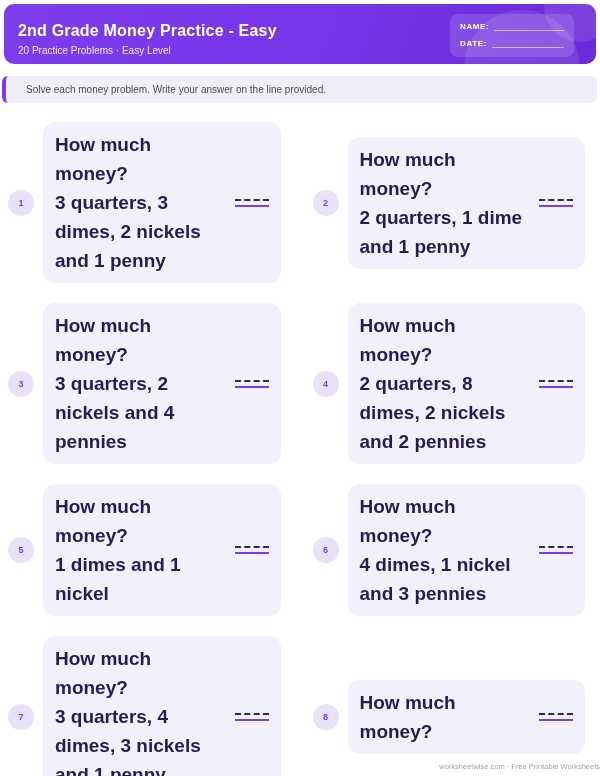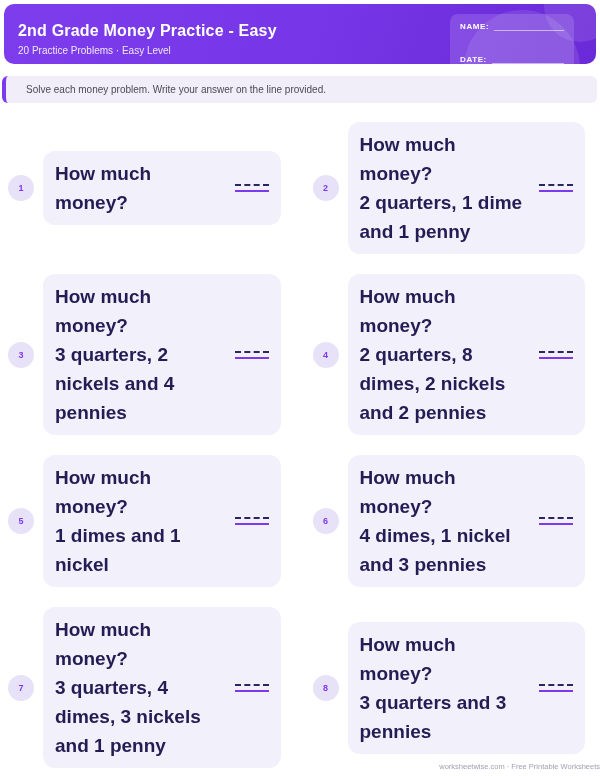--- a/index.html
+++ b/index.html
@@ -35,21 +35,21 @@
     color: #ffffff; font-size: 16px; font-weight: bold; letter-spacing: 0.2px; margin-top: 7px;
   }
   .header-subtitle {
     margin-top: 5px; color: rgba(255,255,255,0.88); font-size: 10px;
   }
   .namedate-box {
     position: absolute; right: 22px; top: 10px; width: 124px; z-index: 2;
     background: rgba(255,255,255,0.14);
     border-radius: 8px;
     padding: 8px 10px 9px 10px;
-    display: flex; flex-direction: column; gap: 24px;
+    display: flex; flex-direction: column; gap: 8px;
   }
   .nd-row { display: flex; align-items: flex-end; }
   .nd-label {
     color: #ffffff; font-size: 8px; font-weight: bold; letter-spacing: 0.6px;
   }
   .nd-line {
     flex: 1; margin-left: 5px; height: 8px;
     border-bottom: 1px solid rgba(255,255,255,0.55);
   }
 
@@ -136,20 +136,21 @@
 
 <div class="instruction">Solve each money problem. Write your answer on the line provided.</div>
 
 <div class="grid">
 
   <div class="problem">
     <div class="badge">1</div>
     <div class="card">
       <div class="qtext">
         <div>How much money?</div>
+        <div>3 quarters, 3 dimes, 2 nickels and 1 penny</div>
       </div>
       <div class="answer-line"></div>
     </div>
   </div>
 
   <div class="problem">
     <div class="badge">2</div>
     <div class="card">
       <div class="qtext">
         <div>How much money?</div>
@@ -212,21 +213,20 @@
       </div>
       <div class="answer-line"></div>
     </div>
   </div>
 
   <div class="problem">
     <div class="badge">8</div>
     <div class="card">
       <div class="qtext">
         <div>How much money?</div>
-        <div>3 quarters and 3 pennies</div>
       </div>
       <div class="answer-line"></div>
     </div>
   </div>
 
 </div>
 
 <div class="footer">worksheetwise.com · Free Printable Worksheets</div>
 
 </body></html>

